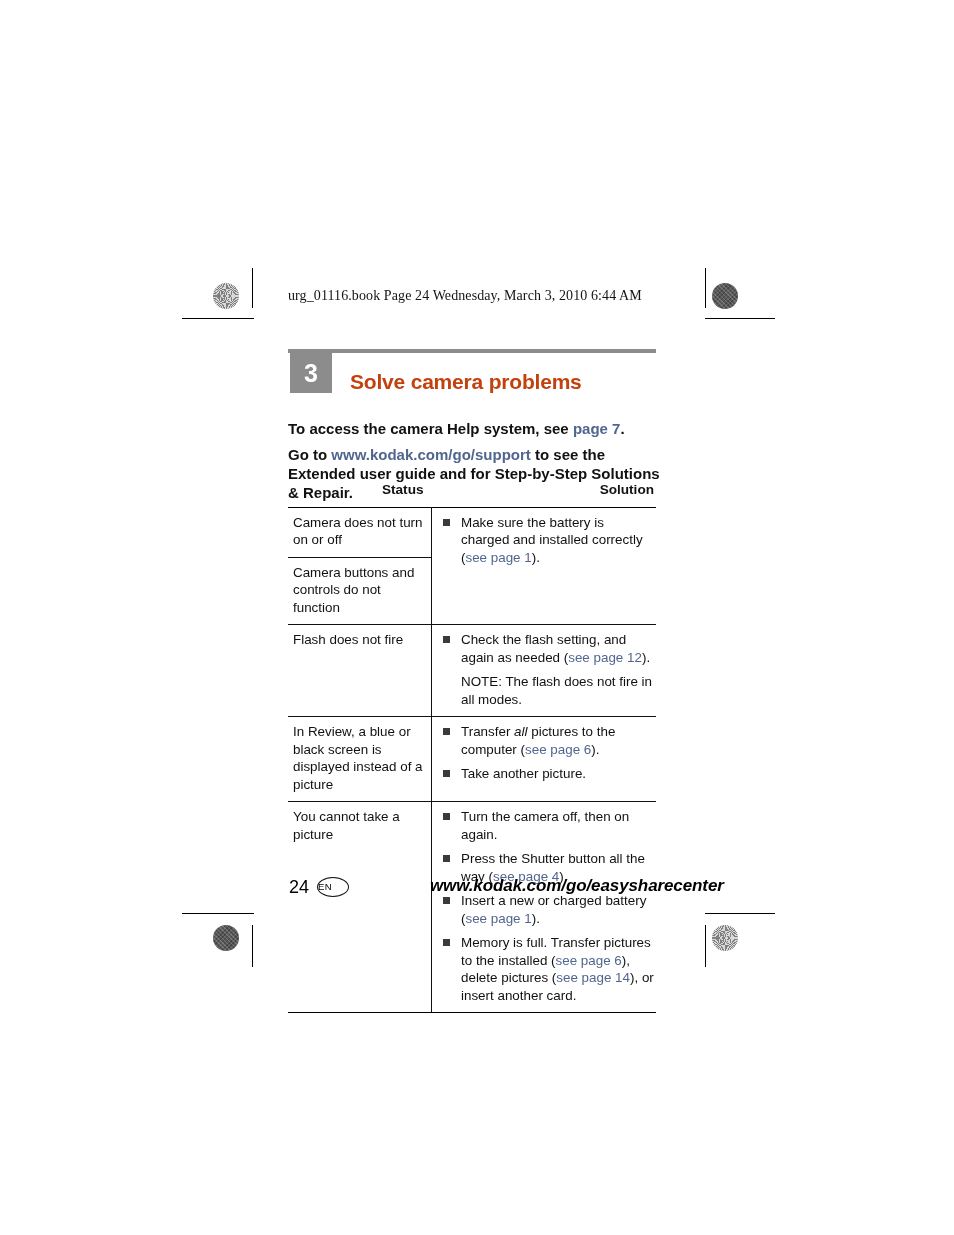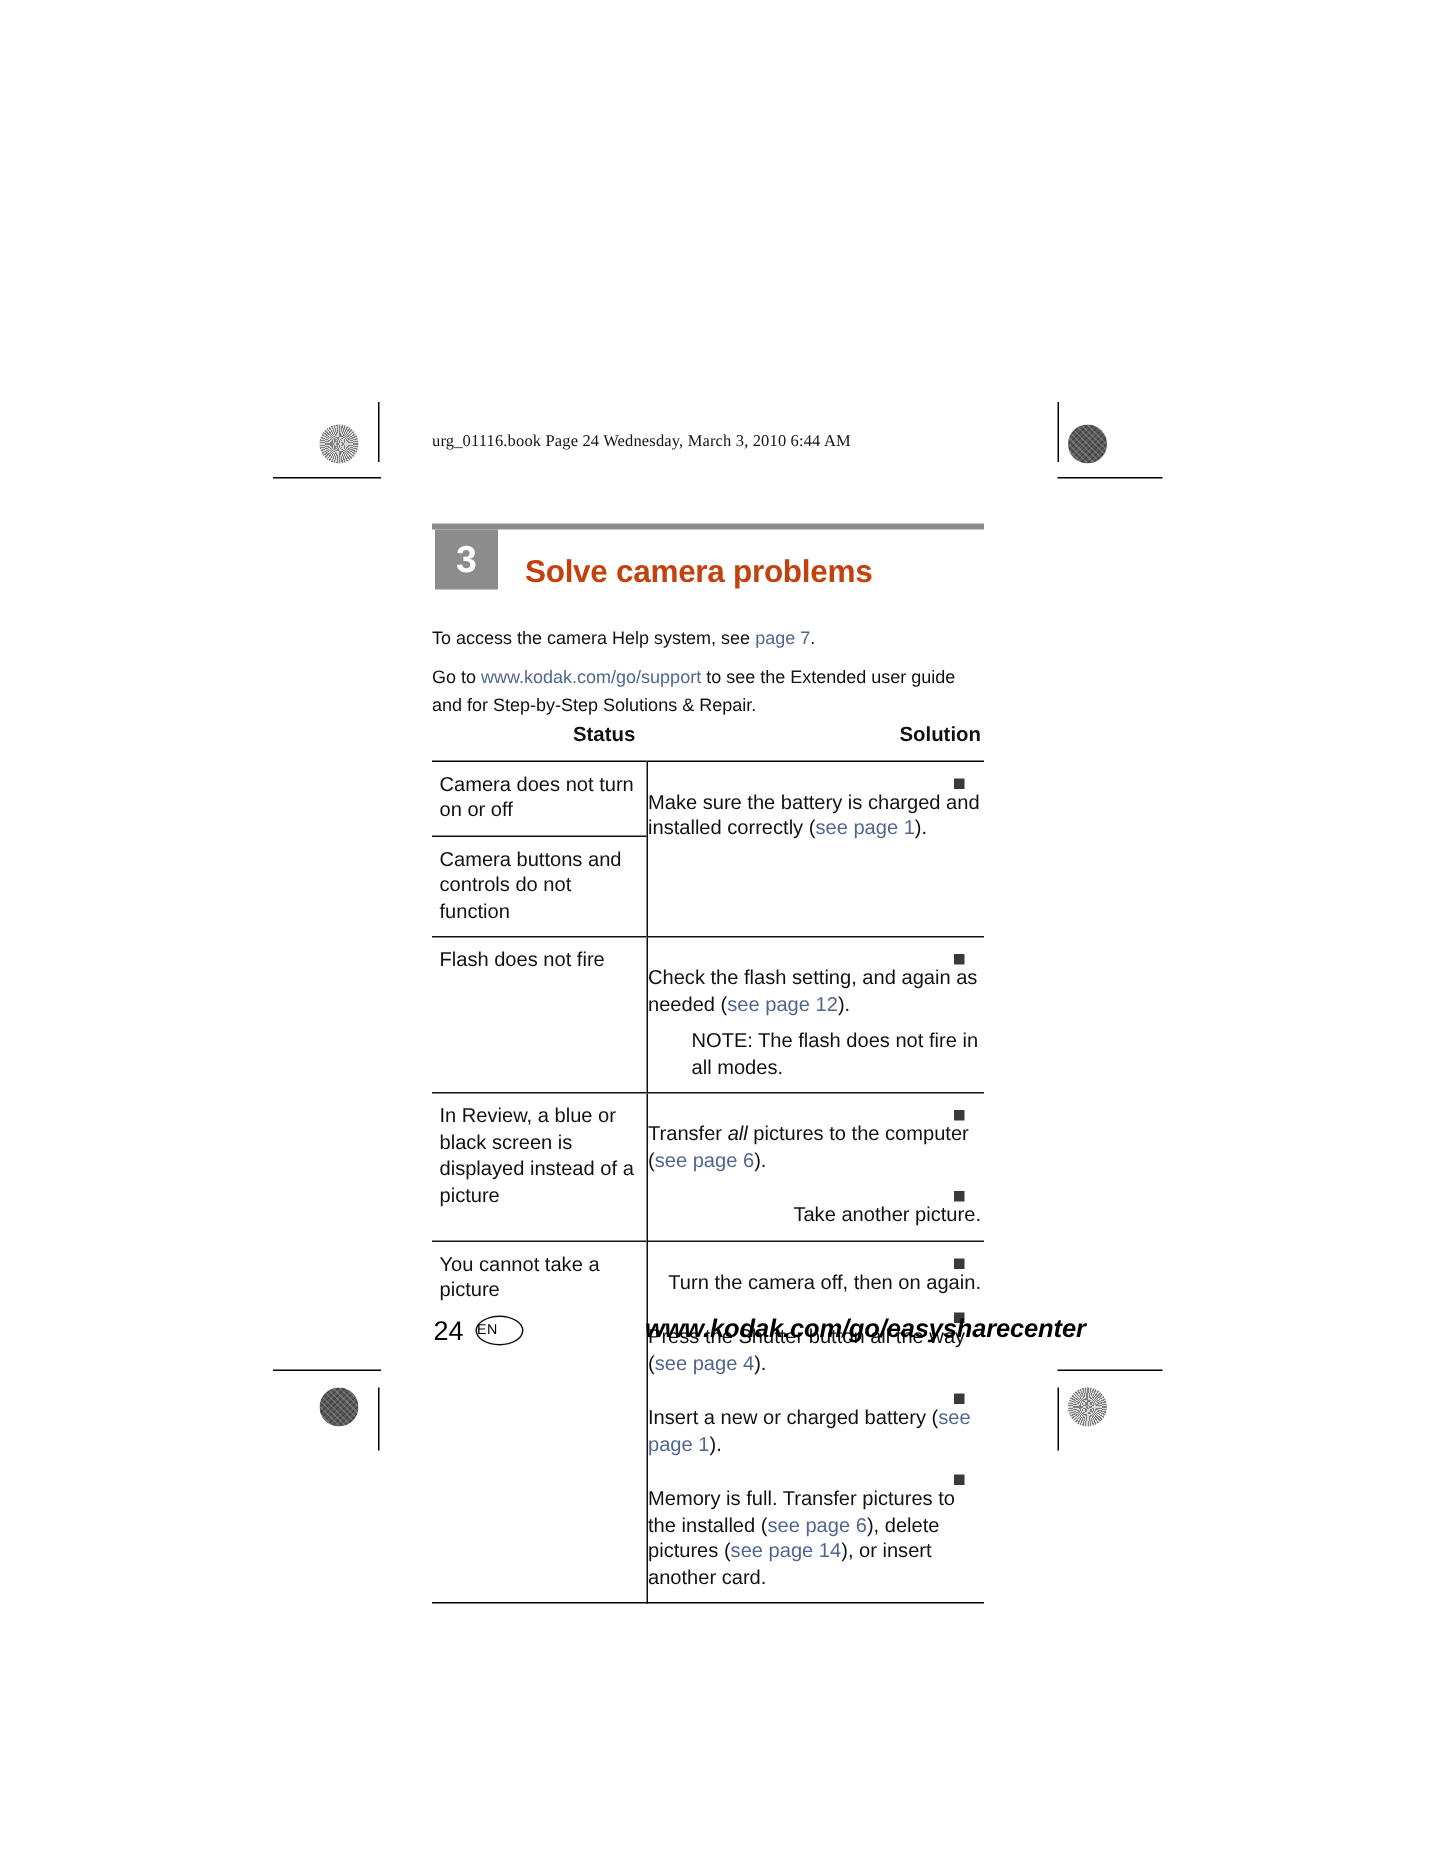--- a/index.html
+++ b/index.html
@@ -41,21 +41,21 @@
     position: absolute;
     background: #000;
   }
 
   
   .pagehead {
     position: absolute;
     left: 288px;
     top: 288px;
     font-family: "Liberation Serif", serif;
-    font-size: 11px;
+    font-size: 14px;
     letter-spacing: .1px;
     white-space: nowrap;
     color: #141414;
   }
 
   .chapter-rule {
     position: absolute;
     left: 288px;
     top: 349px;
     width: 368px;
@@ -82,23 +82,24 @@
     font-size: 21px;
     font-weight: bold;
     letter-spacing: -.2px;
     color: #c2410c;
   }
 
   .intro {
     position: absolute;
     left: 288px;
     width: 372px;
-    font-size: 12px;
+    font-size: 15px;
     line-height: 19px;
     color: #111;
+    font-weight: bold;
   }
   .intro.p1 { top: 404px; }
   .intro.p2 { top: 430px; }
 
   a.lnk, .lnk {
     color: #51668f;
     text-decoration: none;
   }
 
   
@@ -132,23 +133,22 @@
     padding-bottom: 6px;
     padding-top: 2px;
   }
   .tbl thead th.col-status { border-right: none; }
   .hdr-row { border-bottom: 1.6px solid #000; }
   .sep-top td { border-top: 1.1px solid #111; }
   .tbl tbody tr.last td { border-bottom: 1.6px solid #000; }
 
   .bul {
     display: flex;
-    align-items: flex-end;
+    align-items: flex-start;
     margin-bottom: 7px;
-    flex-direction: column;
   }
   .bul:last-child { margin-bottom: 0; }
   .bul .sq {
     flex: 0 0 auto;
     width: 7px;
     height: 7px;
     background: #3a3a3a;
     margin: 5px 11px 0 11px;
   }
   .bul .txt { flex: 1 1 auto; }

